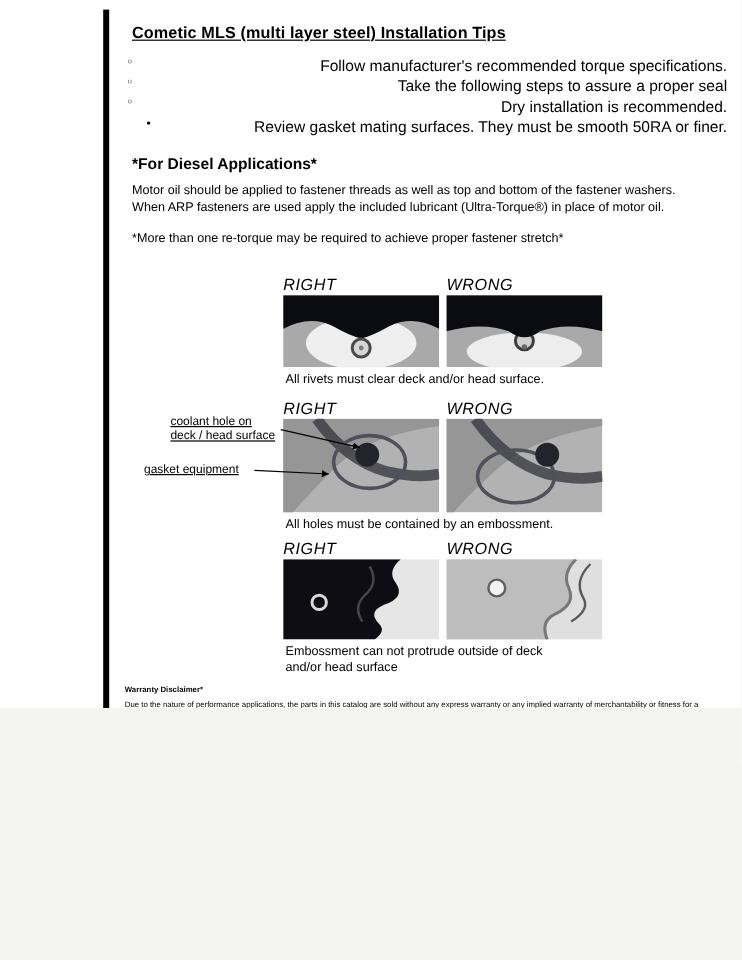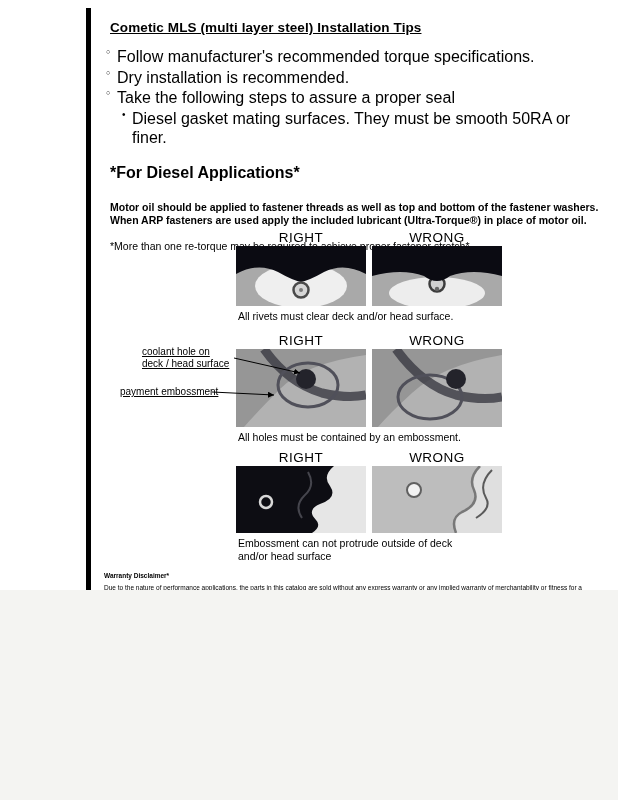--- a/index.html
+++ b/index.html
@@ -5,36 +5,36 @@
   * { margin:0; padding:0; box-sizing:border-box; }
   html,body { background:#f4f4f2; }
   body { font-family:"Liberation Sans", sans-serif; color:#000; }
   .page {
     position:relative; width:618px; height:590px; background:#ffffff;
     overflow:hidden; margin:0 auto;
   }
   .left-bar { position:absolute; left:86px; top:8px; width:5px; height:784px; background:#000; }
   .content { position:absolute; left:104px; top:20px; width:502px; }
   .title { font-size:13.5px; font-weight:bold; text-decoration:underline; margin:0 0 12px 6px; letter-spacing:0.1px; }
-  .tips { list-style:none; font-size:16px; line-height:1.22; }
+  .tips { list-style:none; font-size:13px; line-height:1.22;text-align:right; }
   .tips li { position:relative; padding-left:13px; margin-bottom:1px; }
   .tips li.top::before { content:"○"; position:absolute; left:2px; top:1px; font-size:7px; }
   .tips li.sub { margin-left:15px; }
   .tips li.sub::before { content:"•"; position:absolute; left:3px; top:0; font-size:10px; }
-  .diesel-heading { font-size:16px; font-weight:bold; margin:16px 0 19px 6px; }
-  .para { font-size:10.5px; line-height:1.3; margin:0 0 11px 6px;font-weight:bold; }
+  .diesel-heading { font-size:13px; font-weight:bold; margin:16px 0 9px 6px; }
+  .para { font-size:10.5px; line-height:1.3; margin:0 0 11px 6px; }
   .pre { white-space:pre-line; }
   .note { font-size:10.5px; margin:12px 0 0 6px; }
 
   .figures { position:absolute; left:104px; top:230px; width:502px; }
   .figure { position:relative; }
   .figure.f1 { margin-bottom:10px; }
   .figure.f2 { margin-bottom:6px; }
   .fig-headers { display:flex; gap:6px; margin-left:132px; }
-  .fig-headers span { width:130px; text-align:center; font-size:13.5px; letter-spacing:0.5px; }
+  .fig-headers span { width:130px; font-size:13.5px; letter-spacing:0.5px;font-style:italic; }
   .fig-images { display:flex; gap:6px; margin-left:132px; margin-top:1px; }
   .fig-images svg { display:block; }
   .fig-caption { font-size:10.5px; margin:4px 0 0 134px; line-height:1.25; }
 
   .annotation { position:absolute; font-size:10px; line-height:1.18; white-space:pre-line;text-decoration:underline; }
   .ann-coolant { left:38px; top:13px; }
   .ann-emboss { left:16px; top:53px; }
   .ann-svg { position:absolute; left:0; top:0; pointer-events:none; }
 
   .warranty { position:absolute; left:104px; top:572px; width:498px; }
@@ -46,23 +46,23 @@
 <body>
 
 <div class="page">
   <div class="left-bar"></div>
 
   <div class="content">
     <h1 class="title">Cometic MLS (multi layer steel) Installation Tips</h1>
 
     <ul class="tips">
       <li class="top"><span>Follow manufacturer's recommended torque specifications.</span></li>
+      <li class="top"><span>Take the following steps to assure a proper seal</span></li>
       <li class="top"><span>Dry installation is recommended.</span></li>
-      <li class="top"><span>Take the following steps to assure a proper seal</span></li>
-      <li class="sub"><span>Diesel gasket mating surfaces.  They must be smooth 50RA or finer.</span></li>
+      <li class="sub"><span>Review gasket mating surfaces.  They must be smooth 50RA or finer.</span></li>
     </ul>
 
     <h2 class="diesel-heading">*For Diesel Applications*</h2>
     <p class="para pre">Motor oil should be applied to fastener threads as well as top and bottom of the fastener washers.
 When ARP fasteners are used apply the included lubricant (Ultra-Torque®) in place of motor oil.</p>
     <p class="note">*More than one re-torque may be required to achieve proper fastener stretch*</p>
   </div>
 
   <div class="figures">
 
@@ -108,21 +108,21 @@
           <path d="M0 78 L0 0 L130 0 L130 6 Q70 16 40 44 Q18 64 6 78 Z" fill="#969696"></path>
           <path d="M24 0 Q50 36 84 46 Q110 52 130 48" stroke="#3a3a42" stroke-width="9" fill="none" opacity="0.8"></path>
           <ellipse cx="58" cy="48" rx="32" ry="22" fill="none" stroke="#50505a" stroke-width="3"></ellipse>
           <circle cx="84" cy="30" r="10" fill="#23232b"></circle>
         </svg>
       </div>
       <div class="fig-caption">All holes must be contained by an embossment.</div>
 
       <div class="annotation ann-coolant">coolant hole on
 deck / head surface</div>
-      <div class="annotation ann-emboss">payment embossment</div>
+      <div class="annotation ann-emboss">gasket equipment</div>
       <svg class="ann-svg" width="502" height="100">
         <defs>
           <marker id="arr" markerWidth="8" markerHeight="8" refX="6" refY="3" orient="auto">
             <path d="M0 0 L6 3 L0 6 Z" fill="#000"></path>
           </marker>
         </defs>
         <line x1="130" y1="25" x2="196" y2="40" stroke="#000" stroke-width="1" marker-end="url(#arr)"></line>
         <line x1="108" y1="59" x2="170" y2="62" stroke="#000" stroke-width="1" marker-end="url(#arr)"></line>
       </svg>
     </div>

